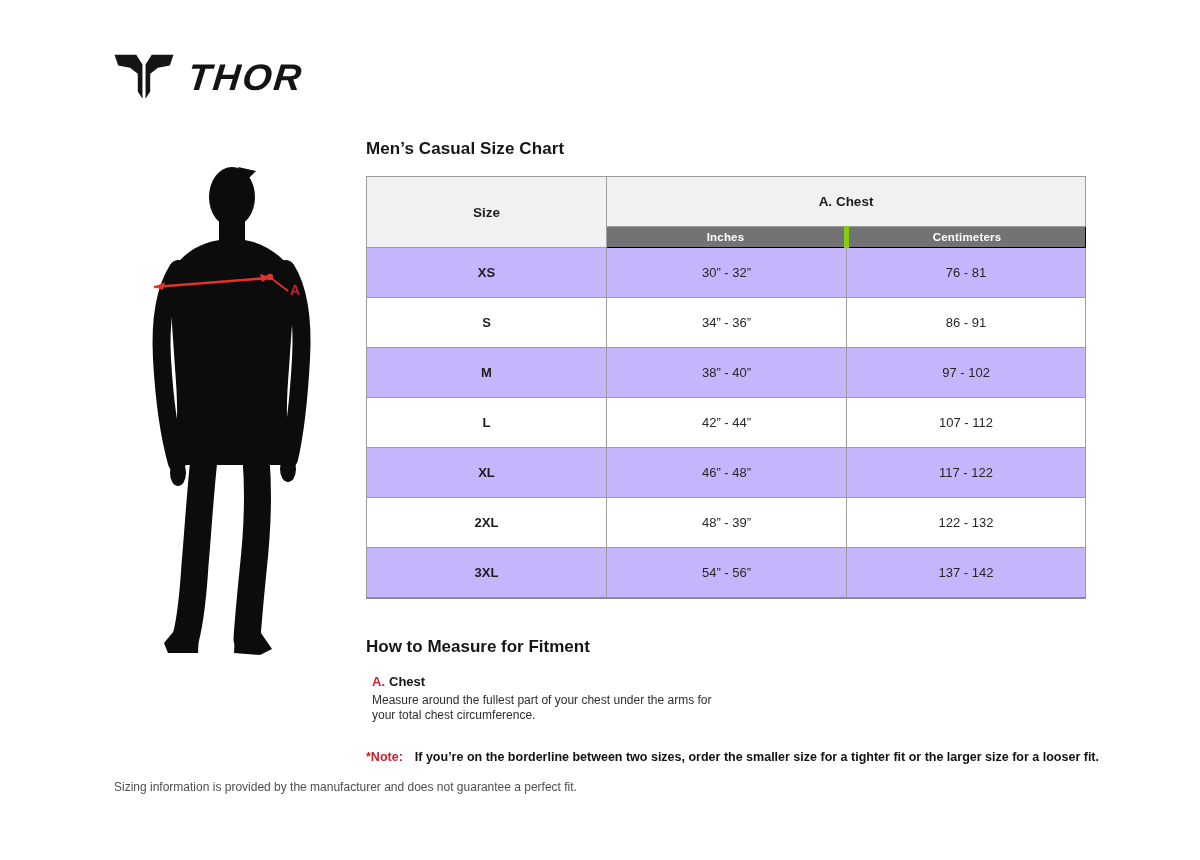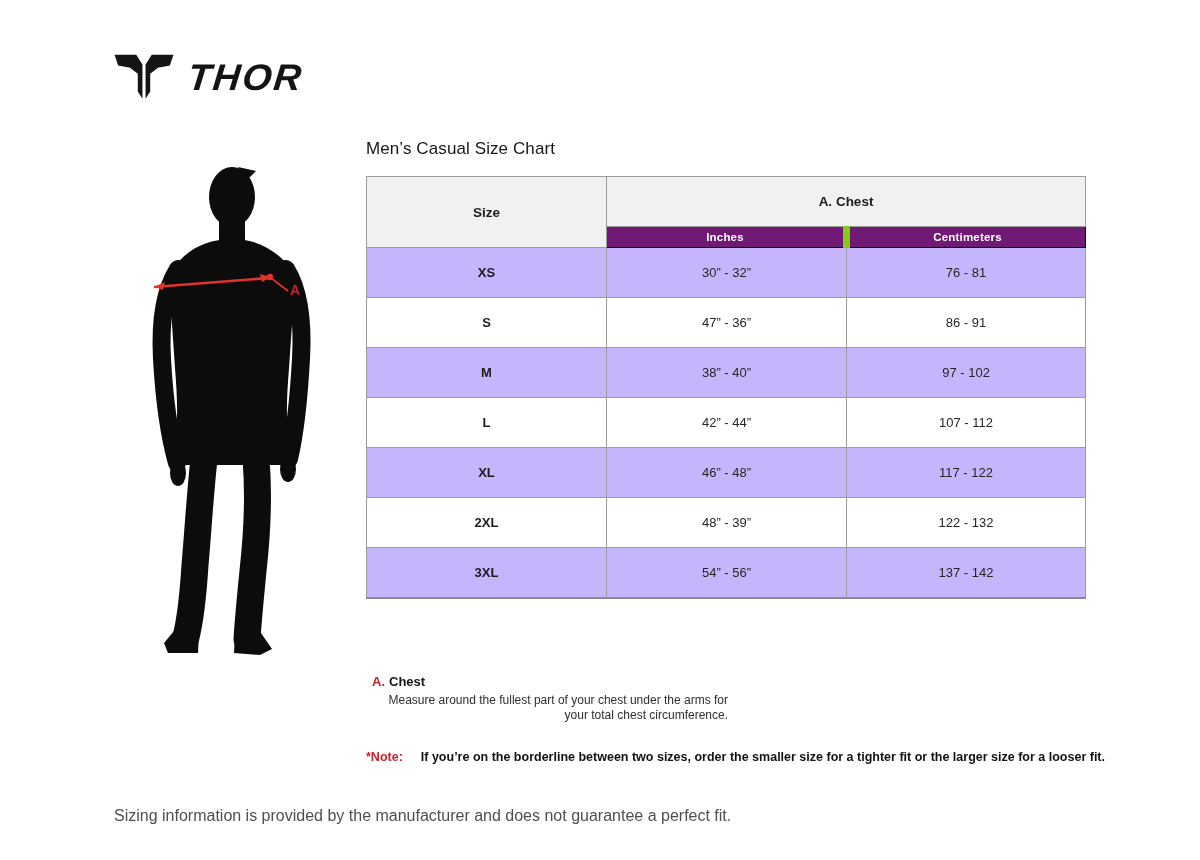--- a/index.html
+++ b/index.html
@@ -22,64 +22,64 @@
   .figure-wrap { position:absolute; left:140px; top:163px; width:180px; height:500px; }
   .figure-wrap svg { display:block; }
   .marker-a {
     position:absolute; left:150px; top:119px;
     font-size:14px; font-weight:bold; color:#cf2028;
   }
 
   
   .chart-title {
     position:absolute; left:366px; top:139px;
-    font-size:17px; font-weight:normal; color:#161616; letter-spacing:0.1px;
+    font-size:17px; font-weight:bold; color:#161616; letter-spacing:0.1px;
   }
 
   table.size-table {
     position:absolute; left:366px; top:176px; width:719px;
     border-collapse:collapse; table-layout:fixed;
     border:1px solid #8c8c8c; border-bottom:2px solid #8a8a8a;
   }
   .size-table th, .size-table td {
     border:1px solid #9c9c9c; text-align:center; vertical-align:middle;
     font-size:13px; color:#1c1c1c;
   }
   .size-table .head-cell { background:#f1f1f1; font-weight:bold; font-size:13.5px; }
   .size-table th.size-head { width:240px; }
   .size-table .group-head { height:50px; }
   .size-table td.bar-cell {
-    background:#701a75; color:#fff; font-weight:bold; font-size:11.5px;
+    background:#737373; color:#fff; font-weight:bold; font-size:11.5px;
     height:21px; padding:0; border-color:#000; letter-spacing:0.2px;
   }
-  .size-table td.bar-gap { border-left:7px solid #84cc16; }
+  .size-table td.bar-gap { border-left:5px solid #84cc16; }
   .size-table tr.data-row td { height:50px; }
   .size-table tr.data-row td.size-cell { font-weight:bold; }
   .size-table tr.row-alt td { background:#c4b5fd; }
   .size-table tr.row-plain td { background:#ffffff; }
   .size-table td.val-cell { color:#262626; }
 
   
   .how-heading {
     position:absolute; left:366px; top:637px;
     font-size:17px; font-weight:bold; color:#161616;
   }
   .measure-item-title { position:absolute; left:372px; top:674px; font-size:13px; font-weight:bold; color:#151515; }
   .measure-item-title .red-key { color:#c8232c; margin-right:4px; }
   .measure-desc {
     position:absolute; left:372px; top:693px; width:356px;
-    font-size:12px; color:#2e2e2e; line-height:1.28;text-align:right;
+    font-size:12px; color:#2e2e2e; line-height:1.28;
   }
 
   .note-line { position:absolute; left:366px; top:750px; font-size:12.5px; font-weight:bold; color:#121212; white-space:nowrap; }
-  .note-line .note-label { color:#c8232c; margin-right:18px; }
+  .note-line .note-label { color:#c8232c; margin-right:12px; }
 
   .footer-note {
     position:absolute; left:114px; top:780px;
-    font-size:16px; color:#4f4f4f; line-height:1.28;margin-top:26px;
+    font-size:12px; color:#4f4f4f; line-height:1.28;
   }
 </style>
 </head>
 <body>
 
 <div class="page">
 
   <div class="logo">
     <span class="logo-icon">
       <svg width="62" height="52" viewBox="0 0 120 100" aria-hidden="true">
@@ -150,21 +150,21 @@
         <td class="bar-cell bar-gap">Centimeters</td>
       </tr>
 
       <tr class="data-row row-alt">
         <td class="size-cell">XS</td>
         <td class="val-cell">30” - 32”</td>
         <td class="val-cell">76 - 81</td>
       </tr>
       <tr class="data-row row-plain">
         <td class="size-cell">S</td>
-        <td class="val-cell">47” - 36”</td>
+        <td class="val-cell">34” - 36”</td>
         <td class="val-cell">86 - 91</td>
       </tr>
       <tr class="data-row row-alt">
         <td class="size-cell">M</td>
         <td class="val-cell">38” - 40”</td>
         <td class="val-cell">97 - 102</td>
       </tr>
       <tr class="data-row row-plain">
         <td class="size-cell">L</td>
         <td class="val-cell">42” - 44”</td>
@@ -181,20 +181,21 @@
         <td class="val-cell">122 - 132</td>
       </tr>
       <tr class="data-row row-alt">
         <td class="size-cell">3XL</td>
         <td class="val-cell">54” - 56”</td>
         <td class="val-cell">137 - 142</td>
       </tr>
     </tbody>
   </table>
 
+  <div class="how-heading">How to Measure for Fitment</div>
   <div class="measure-item-title">
     <span class="red-key">A.</span><span>Chest</span>
   </div>
   <div class="measure-desc">Measure around the fullest part of your chest under the arms for your total chest circumference.</div>
 
   <div class="note-line">
     <span class="note-label">*Note:</span><span>If you’re on the borderline between two sizes, order the smaller size for a tighter fit or the larger size for a looser fit.</span>
   </div>
 
   <div class="footer-note">

